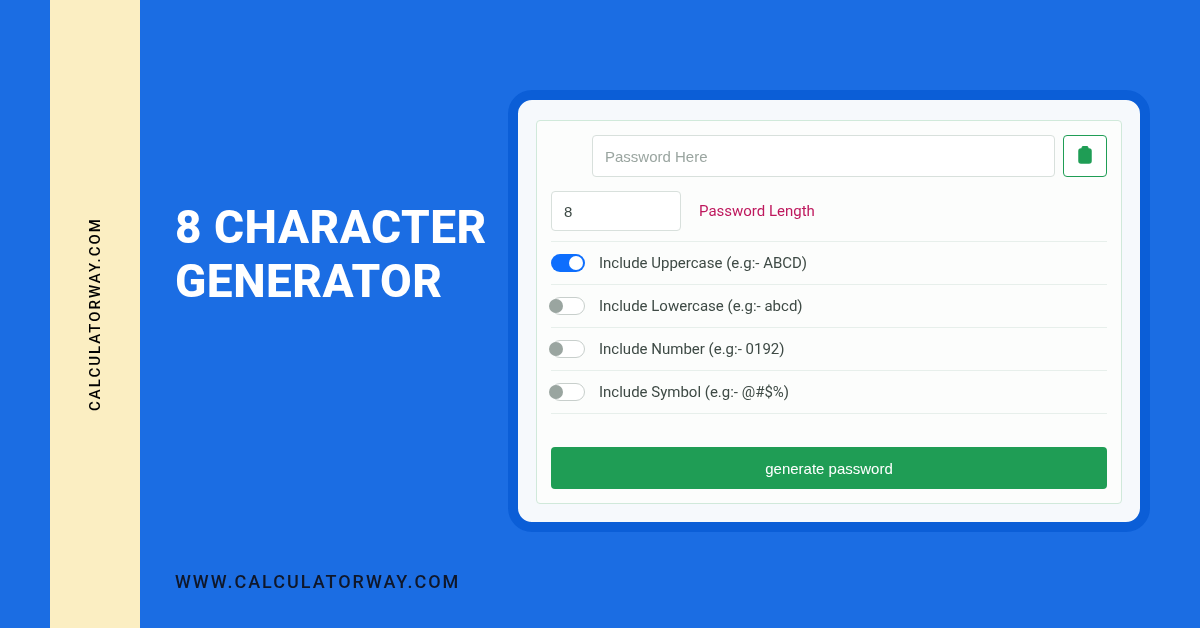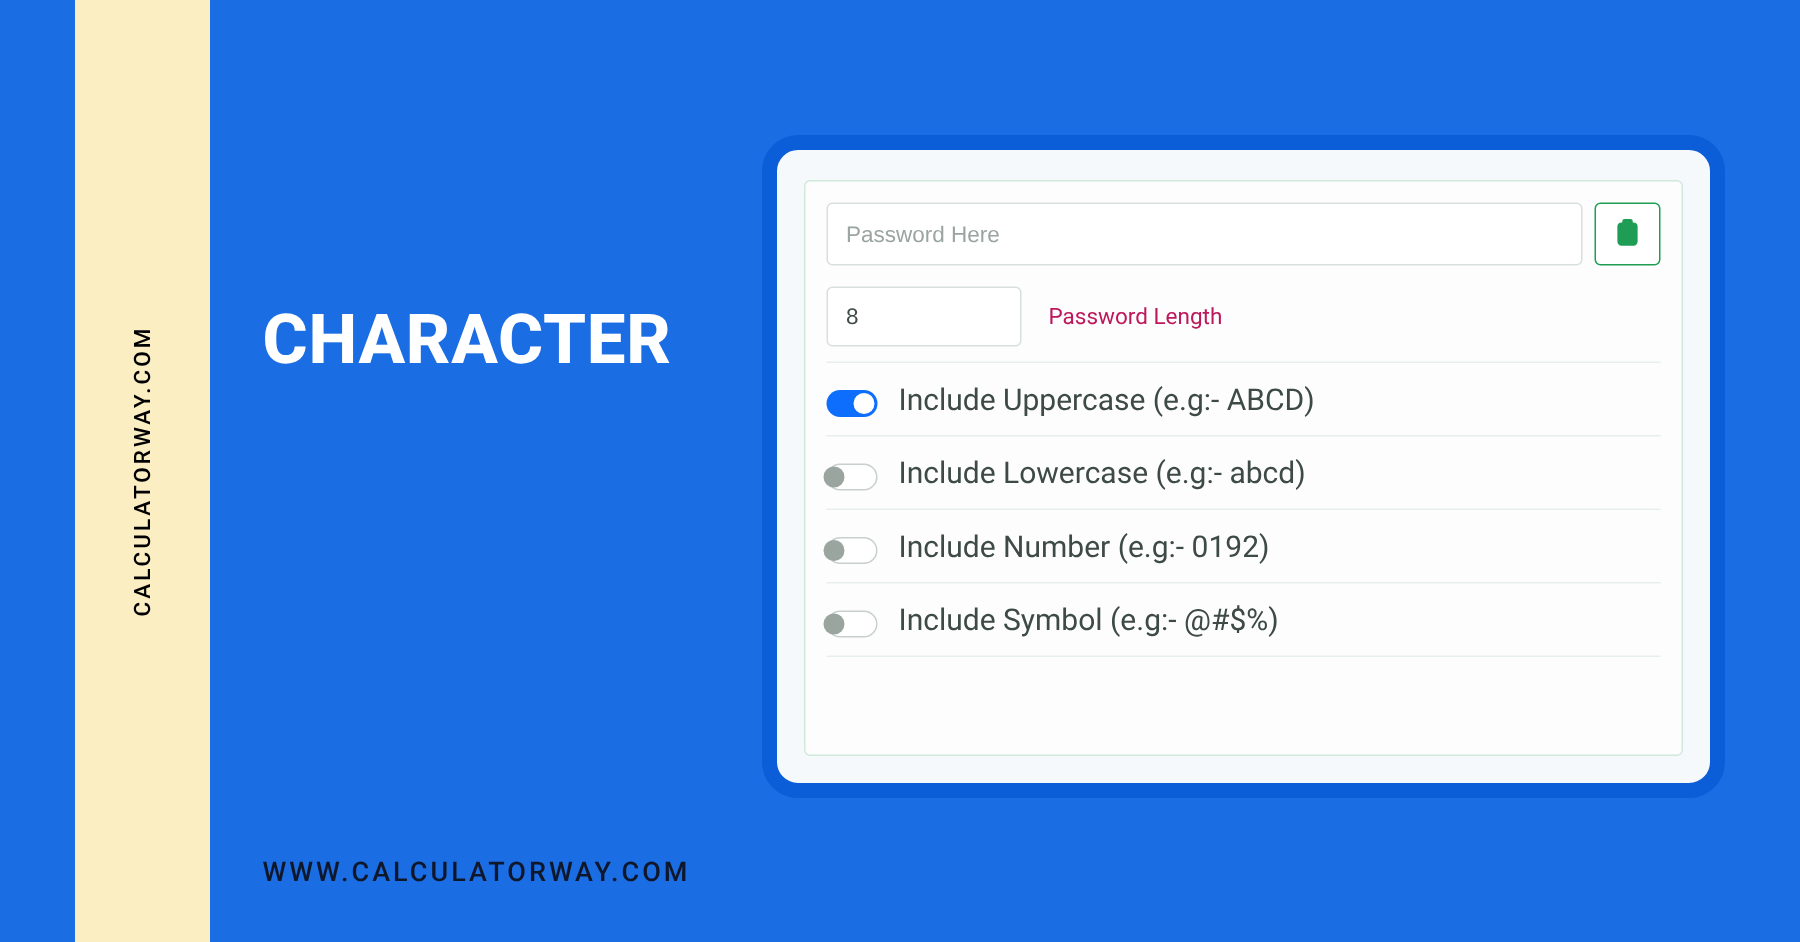--- a/index.html
+++ b/index.html
@@ -68,20 +68,21 @@
     padding: 14px 14px 14px 14px;
     background: #fcfdfc;
     display: flex;
     flex-direction: column;
   }
   .pw-row {
     display: flex;
     gap: 8px;
     align-items: center;
     margin-bottom: 14px;
+    margin-left: 41px;
   }
   .pw-input {
     flex: 1;
     height: 42px;
     border: 1px solid #d8e0dc;
     border-radius: 4px;
     padding: 0 12px;
     font-size: 15px;
     color: #5c6a64;
     background: #fff;
@@ -113,25 +114,25 @@
     font-size: 15px;
     color: #3e4a45;
     background: #fff;
   }
   .len-label {
     font-size: 15px;
     color: #be185d;
   }
   .opt-row {
     display: flex;
-    align-items: flex-end;
+    align-items: flex-start;
     gap: 14px;
     padding: 12px 0;
     border-bottom: 1px solid #e7efeb;
-    font-size: 20px;
+    font-size: 15px;
     color: #3e4a45;
   }
   .opt-row.first { border-top: 1px solid #e7efeb; }
   .toggle {
     width: 34px;
     height: 18px;
     border-radius: 9px;
     position: relative;
     flex-shrink: 0;
   }
@@ -169,21 +170,22 @@
   }
 </style>
 </head>
 <body>
 
 <div class="cream-stripe">
   <div class="vertical-domain">CALCULATORWAY.COM</div>
 </div>
 
 <div class="hero-title">
-  <div>CHARACTER</div>
+  <div>8 CHARACTER</div>
+  <div>GENERATOR</div>
 </div>
 
 <div class="footer-url">WWW.CALCULATORWAY.COM</div>
 
 <div class="card-wrap">
   <div class="form-panel">
 
     <div class="pw-row">
       <input class="pw-input" type="text" placeholder="Password Here" value="" style="">
       <button class="copy-btn">
@@ -219,15 +221,16 @@
         </div>
       <span>Include Number (e.g:- 0192)</span>
     </div>
     <div class="opt-row">
       <div class="toggle off">
           <div class="knob"></div>
         </div>
       <span>Include Symbol (e.g:- @#$%)</span>
     </div>
 
+    <button class="gen-btn">generate password</button>
 
   </div>
 </div>
 
 </body></html>

